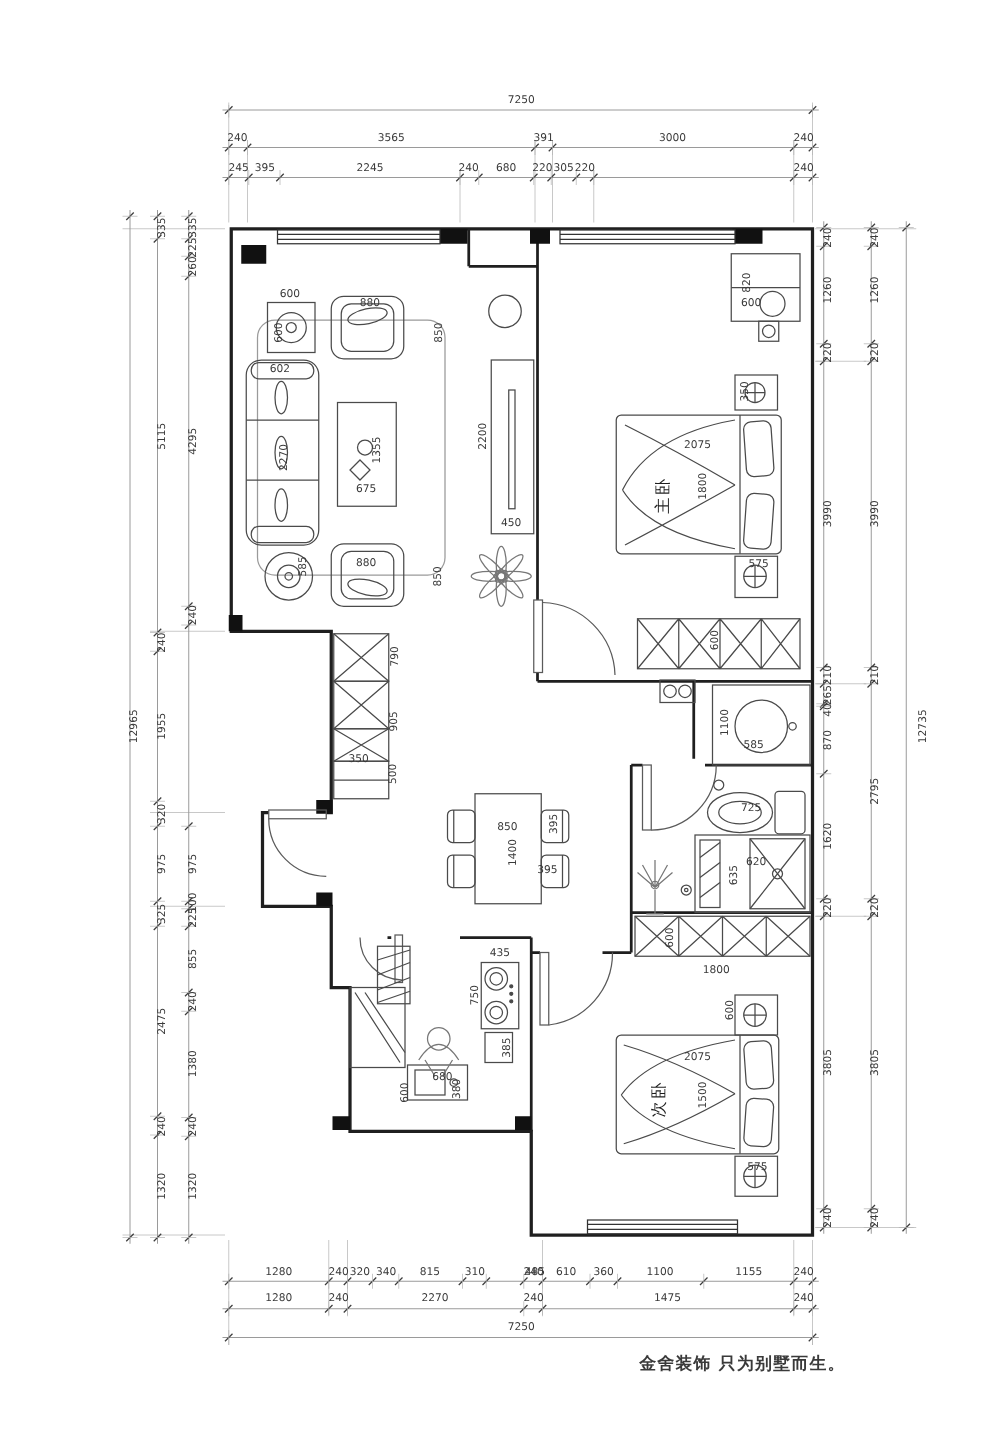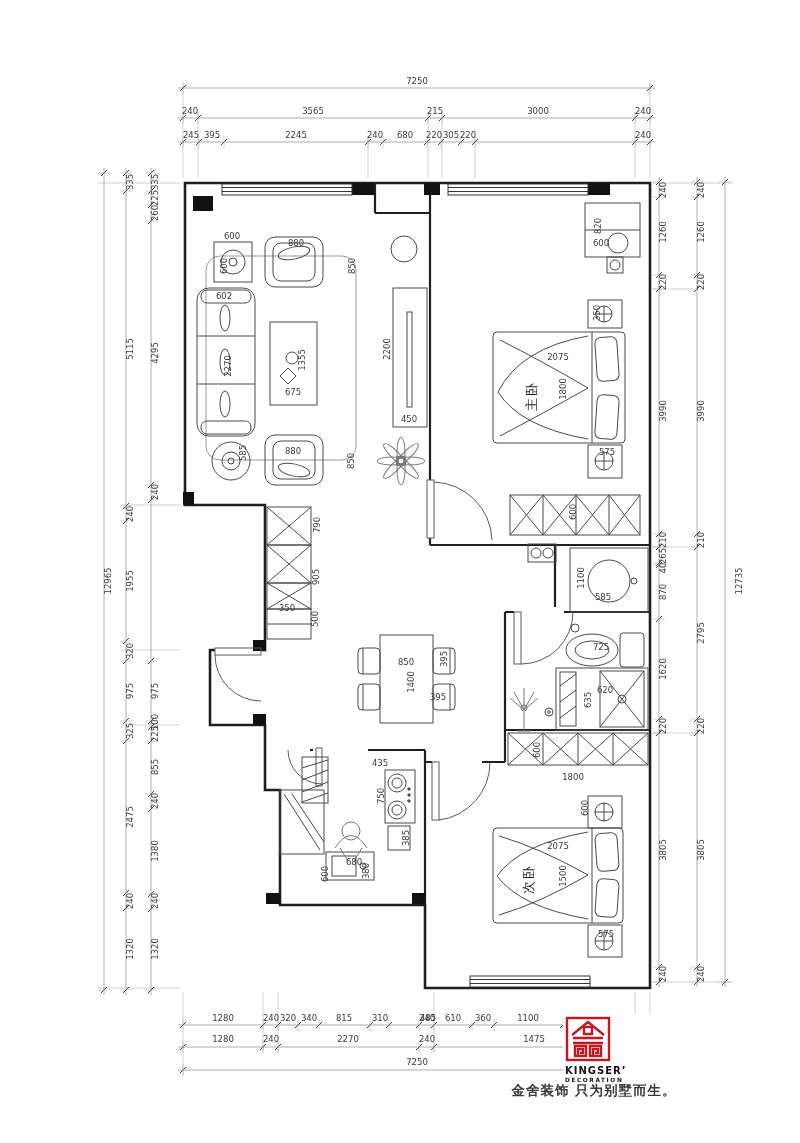--- a/index.html
+++ b/index.html
@@ -481,21 +481,21 @@
           <circle cx="604" cy="941" r="9"></circle>
           <path d="M604,932V950 M595,941H613"></path>
     </g>
   </g>
 </svg>
 
 <div id="labels">
       <span class="dim" style="left: 417px; top: 81px;">7250</span>
       <span class="dim" style="left: 190px; top: 111px;">240</span>
       <span class="dim" style="left: 313px; top: 111px;">3565</span>
-      <span class="dim" style="left: 435px; top: 111px;">215</span>
+      <span class="dim" style="left: 435px; top: 111px;">391</span>
       <span class="dim" style="left: 538px; top: 111px;">3000</span>
       <span class="dim" style="left: 643px; top: 111px;">240</span>
       <span class="dim" style="left: 191px; top: 135px;">245</span>
       <span class="dim" style="left: 212px; top: 135px;">395</span>
       <span class="dim" style="left: 296px; top: 135px;">2245</span>
       <span class="dim" style="left: 375px; top: 135px;">240</span>
       <span class="dim" style="left: 405px; top: 135px;">680</span>
       <span class="dim" style="left: 434px; top: 135px;">220</span>
       <span class="dim" style="left: 451px; top: 135px; text-align: center;">305</span>
       <span class="dim" style="left: 468px; top: 135px;">220</span>
@@ -594,45 +594,29 @@
       <span class="dim v" style="left: 317px; top: 525px;">790</span>
       <span class="dim v" style="left: 316px; top: 577px;">905</span>
       <span class="dim" style="left: 287px; top: 608px;">350</span>
       <span class="dim v" style="left: 315px; top: 619px;">500</span>
       <span class="dim" style="left: 406px; top: 662px;">850</span>
       <span class="dim v" style="left: 411px; top: 682px;">1400</span>
       <span class="dim v" style="left: 444px; top: 659px;">395</span>
       <span class="dim" style="left: 438px; top: 697px;">395</span>
       <span class="dim v" style="left: 537px; top: 750px;">600</span>
       <span class="dim" style="left: 573px; top: 777px;">1800</span>
-      <span class="dim" style="left: 380px; top: 763px;">435</span>
+      <span class="dim" style="left: 400px; top: 763px;">435</span>
       <span class="dim v" style="left: 381px; top: 796px;">750</span>
       <span class="dim v" style="left: 406px; top: 838px;">385</span>
       <span class="dim" style="left: 354px; top: 862px;">680</span>
       <span class="dim v" style="left: 366px; top: 871px;">380</span>
       <span class="dim v" style="left: 325px; top: 874px;">600</span>
       <span class="dim v" style="left: 585px; top: 808px;">600</span>
       <span class="dim" style="left: 558px; top: 846px;">2075</span>
       <span class="dim v" style="left: 563px; top: 876px;">1500</span>
       <span class="dim" style="left: 606px; top: 934px;">575</span>
       <span class="dim v room" style="left: 531px; top: 396px;">主卧</span>
       <span class="dim v room" style="left: 528px; top: 879px;">次卧</span>
     </div>
 
-<div id="logo">
-  <svg width="46" height="46" viewBox="0 0 46 46">
-    <g fill="none" stroke="#c8161e" stroke-width="2.4">
-      <rect x="2" y="2" width="42" height="42"></rect>
-      <path d="M7,19 L23,6 L39,19"></path>
-      <rect x="19" y="11" width="8" height="7"></rect>
-      <path d="M8,22 H38 M8,27 H38"></path>
-      <rect x="10" y="30" width="11" height="10"></rect>
-          <path d="M13,40 V33 H18 V37 H15"></path>
-      <rect x="25" y="30" width="11" height="10"></rect>
-          <path d="M28,40 V33 H33 V37 H30"></path>
-    </g>
-  </svg>
-  <span class="name">KINGSER’</span>
-  <span class="sub">DECORATION</span>
+<div id="tagline">金舍装饰 只为别墅而生。</div>
+
 </div>
-<div id="tagline">金舍装饰 只为别墅而生。</div>
-
-</div>
 
 </body></html>

